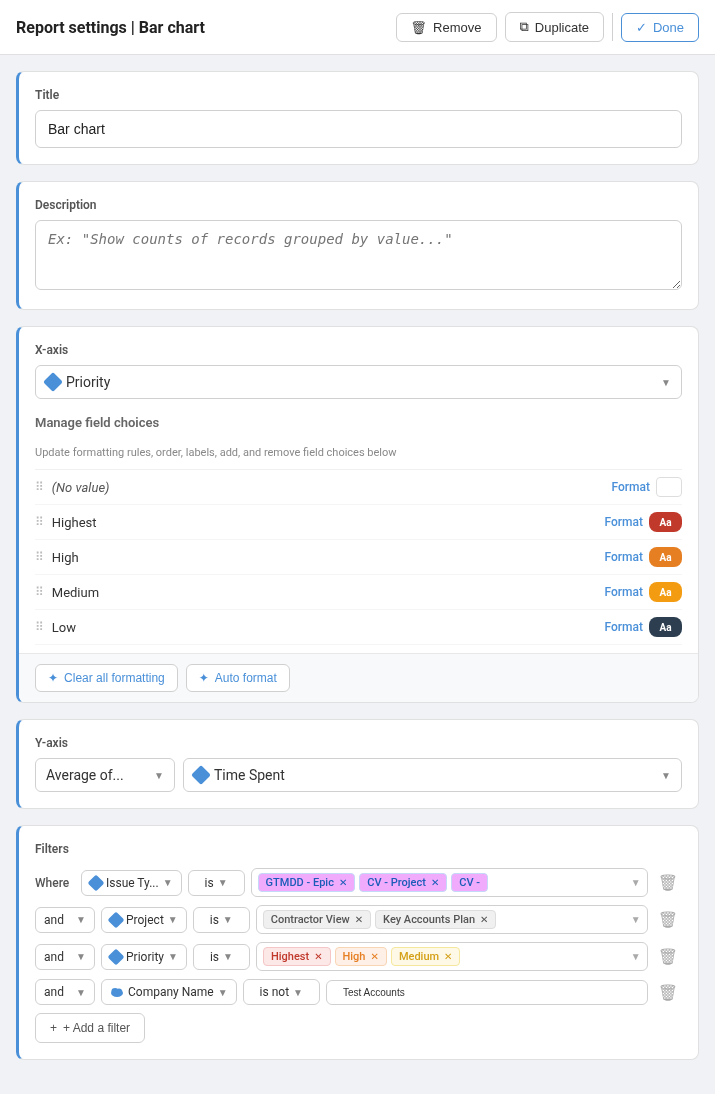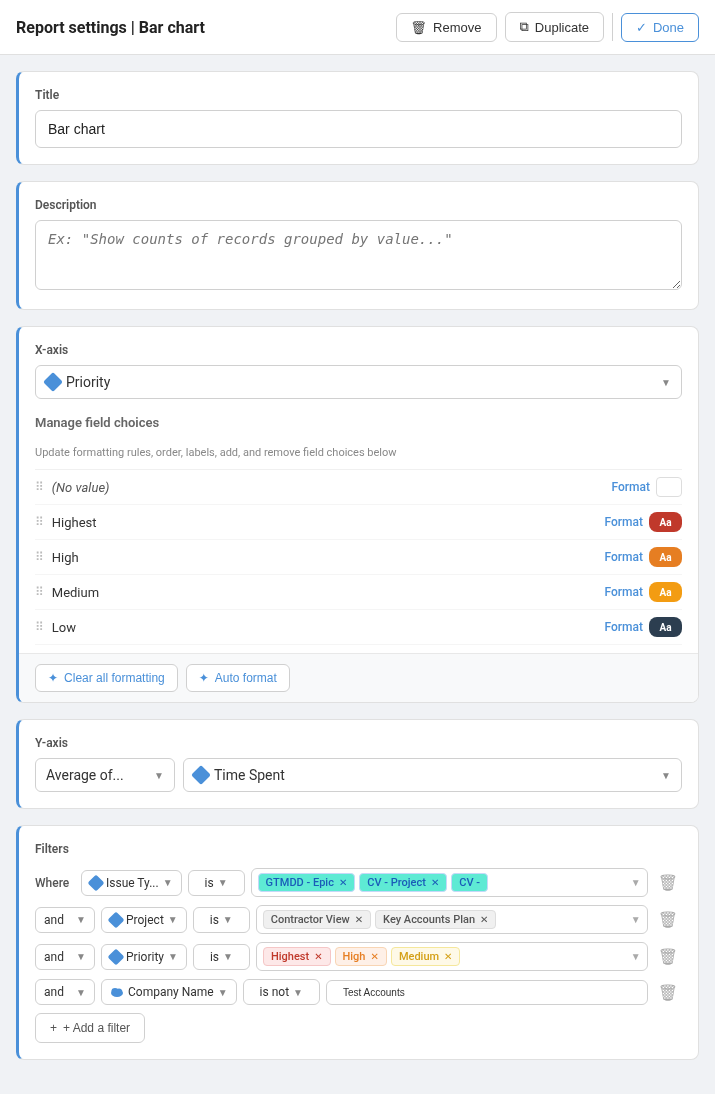--- a/index.html
+++ b/index.html
@@ -337,21 +337,21 @@
       font-size: 11px;
       font-weight: 500;
       white-space: nowrap;
     }
     .filter-tag-close {
       cursor: pointer;
       color: inherit;
       font-size: 10px;
       margin-left: 2px;
     }
-    .tag-blue { background: #5eead4; color: #1a5cb8; border: 1px solid #c5d8f8; }
+    .tag-blue { background: #f0abfc; color: #1a5cb8; border: 1px solid #c5d8f8; }
     .tag-gray { background: #f0f0f0; color: #555; border: 1px solid #ddd; }
     .filter-values-chevron {
       color: #aaa;
       font-size: 10px;
       margin-left: auto;
     }
     .delete-btn {
       color: #aaa;
       cursor: pointer;
       font-size: 16px;

